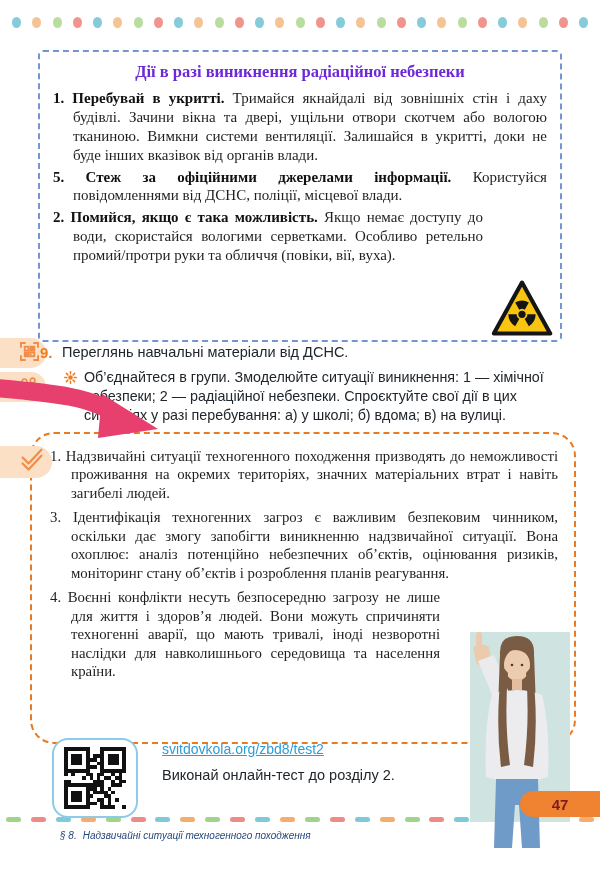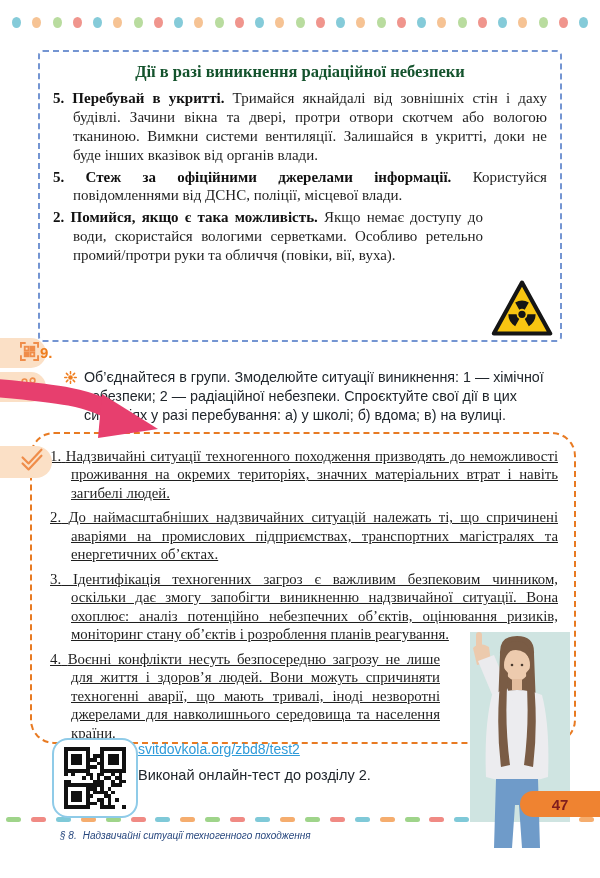--- a/index.html
+++ b/index.html
@@ -10,21 +10,21 @@
   
   .top-dots { position:absolute; top:16px; left:12px; right:12px; height:12px;
               display:flex; justify-content:space-between; align-items:center; }
   .top-dots .dot { width:9px; height:11px; border-radius:50%; }
 
   
   .blue-box { position:absolute; left:38px; top:50px; width:524px; height:292px;
               border:2px dashed #7495d2; border-radius:5px; padding:8px 13px 6px 13px;
               background:transparent; z-index:2; }
   .blue-box h2 { font-family:"Liberation Serif",serif; font-size:16.5px; font-weight:bold;
-                 color:#14532d; text-align:center; margin:2px 0 7px 0; }
+                 color:#6d28d9; text-align:center; margin:2px 0 7px 0; }
   .rad-list { list-style:none; font-size:15px; line-height:1.26; color:#1f1f1f;
               text-align:justify; }
   .rad-list li { padding-left:20px; text-indent:-20px; margin-bottom:3px; }
   .rad-list b { color:#111; }
   .radiation-sign { position:absolute; right:6px; bottom:2px; width:64px; height:60px; z-index:3; }
 
   
   .tab { position:absolute; left:0; background:#fbe0c6; border-radius:0 16px 16px 0;
          display:flex; align-items:center; justify-content:flex-end; padding-right:7px; }
   .tab-qr { top:338px; width:46px; height:30px; z-index:1; }
@@ -41,28 +41,28 @@
   .group-text { font-size:14.3px; line-height:1.33; color:#20262c; width:478px; }
 
   
   .arrow-wrap { position:absolute; left:-4px; top:374px; width:172px; height:78px; z-index:6; }
 
   
   .orange-box { position:absolute; left:30px; top:432px; width:546px; height:312px;
                 border:2.5px dashed #e87a22; border-radius:24px; padding:13px 16px 8px 18px;
                 z-index:2; }
   .sum-list { list-style:none; font-size:14.8px; line-height:1.25; color:#1f1f1f; text-align:justify; }
-  .sum-list li { padding-left:21px; text-indent:-21px; margin-bottom:6px;text-decoration:underline; }
+  .sum-list li { padding-left:21px; text-indent:-21px; margin-bottom:6px; }
   .sum-list li.wrap-photo { margin-right:118px; }
 
   
   .photo { position:absolute; left:450px; top:628px; width:124px; height:220px; z-index:5; }
 
   
-  .check-sec { position:absolute; left:52px; top:738px; display:flex; gap:0; z-index:2; }
+  .check-sec { position:absolute; left:52px; top:738px; display:flex; gap:24px; z-index:2; }
   .qr-box { width:86px; height:80px; background:#fff; border:2.5px solid #8fcbe8;
             border-radius:16px; display:flex; align-items:center; justify-content:center; }
   .check-col { padding-top:2px; }
   .check-link { font-size:14px; color:#2f9bd9; text-decoration:underline; display:inline-block; }
   .check-title { font-size:21px; font-weight:bold; color:#ee7d1d; margin-top:7px; }
   .check-text { font-size:14.5px; color:#20262c; margin-top:9px; }
 
   
   .bottom-dashes { position:absolute; top:817px; left:6px; right:6px; height:5px;
                    display:flex; justify-content:space-between; align-items:center; }
@@ -109,22 +109,22 @@
     <span class="dot" style="background: rgb(246, 195, 148);"></span>
     <span class="dot" style="background: rgb(185, 220, 159);"></span>
     <span class="dot" style="background: rgb(240, 149, 141);"></span>
     <span class="dot" style="background: rgb(133, 203, 217);"></span>
   </div>
 
 <div class="blue-box">
   <h2>Дії в разі виникнення радіаційної небезпеки</h2>
   <ol class="rad-list serif">
     <li>
-      <b>5. Перебувай в укритті.</b>
-      <span>Тримайся якнайдалі від зовнішніх стін і даху будівлі. Зачини вікна та двері, протри отвори скотчем або вологою тканиною. Вимкни системи вентиляції. Залишайся в укритті, доки не буде інших вказівок від органів влади.</span>
+      <b>1. Перебувай в укритті.</b>
+      <span>Тримайся якнайдалі від зовнішніх стін і даху будівлі. Зачини вікна та двері, ущільни отвори скотчем або вологою тканиною. Вимкни системи вентиляції. Залишайся в укритті, доки не буде інших вказівок від органів влади.</span>
     </li>
     <li>
       <b>5. Стеж за офіційними джерелами інформації.</b>
       <span>Користуйся повідомленнями від ДСНС, поліції, місцевої влади.</span>
     </li>
     <li style="margin-right:64px;">
       <b>2. Помийся, якщо є така можливість.</b>
       <span>Якщо немає доступу до води, скористайся вологими серветками. Особливо ретельно промий/протри руки та обличчя (повіки, вії, вуха).</span>
     </li>
   </ol>
@@ -165,20 +165,21 @@
     <svg viewBox="0 0 30 28" width="26" height="24" stroke="#ef8d4a" fill="none" stroke-width="2.6" stroke-linecap="round" stroke-linejoin="round">
       <path d="M4,11 L11,18 L26,2"></path>
       <path d="M4,18 L11,25 L26,9"></path>
     </svg>
   </span>
 </div>
 
 <div class="task9">
   <div class="task9-row">
     <span class="task9-num">9.</span>
+    <span class="task9-text">Переглянь навчальні матеріали від ДСНС.</span>
   </div>
   <div class="group-row">
     <span class="group-icon">
       <svg viewBox="0 0 13 13" width="13" height="13">
         <circle cx="6.5" cy="6.5" r="2.3" fill="#ef7d1d"></circle>
         <g stroke="#ef7d1d" stroke-width="1.5" stroke-linecap="round">
           <path d="M6.5,0.7 V2.8 M6.5,10.2 V12.3 M0.7,6.5 H2.8 M10.2,6.5 H12.3"></path>
           <path d="M2.4,2.4 L3.9,3.9 M9.1,9.1 L10.6,10.6 M10.6,2.4 L9.1,3.9 M3.9,9.1 L2.4,10.6"></path>
         </g>
       </svg>
@@ -194,30 +195,26 @@
   </svg>
 </div>
 
 <div class="orange-box">
   <ol class="sum-list serif">
     <li>
       <span>1.</span>
       <span>Надзвичайні ситуації техногенного походження призводять до неможливості проживання на окремих територіях, значних матеріальних втрат і навіть загибелі людей.</span>
     </li>
     <li>
-      <span>2.</span>
-      <span>До наймасштабніших надзвичайних ситуацій належать ті, що спричинені аваріями на промислових підприємствах, транспортних магістралях та енергетичних об’єктах.</span>
-    </li>
-    <li>
       <span>3.</span>
       <span>Ідентифікація техногенних загроз є важливим безпековим чинником, оскільки дає змогу запобігти виникненню надзвичайної ситуації. Вона охоплює: аналіз потенційно небезпечних об’єктів, оцінювання ризиків, моніторинг стану об’єктів і розроблення планів реагування.</span>
     </li>
     <li class="wrap-photo">
       <span>4.</span>
-      <span>Воєнні конфлікти несуть безпосередню загрозу не лише для життя і здоров’я людей. Вони можуть спричиняти техногенні аварії, що мають тривалі, іноді незворотні джерелами для навколишнього середовища та населення країни.</span>
+      <span>Воєнні конфлікти несуть безпосередню загрозу не лише для життя і здоров’я людей. Вони можуть спричиняти техногенні аварії, що мають тривалі, іноді незворотні наслідки для навколишнього середовища та населення країни.</span>
     </li>
   </ol>
 </div>
 
 <div class="photo">
   <svg viewBox="0 0 124 220" width="124" height="220">
     <rect x="20" y="4" width="100" height="190" fill="#cfe4e1"></rect>
     <rect x="26" y="4" width="6" height="19" rx="3" fill="#eccaad"></rect>
     <path d="M23,20 Q30,13 39,19 L41,34 L27,37 Z" fill="#eccaad"></path>
     <path d="M28,33 L44,27 L60,66 L46,76 Z" fill="#ebebee"></path>

